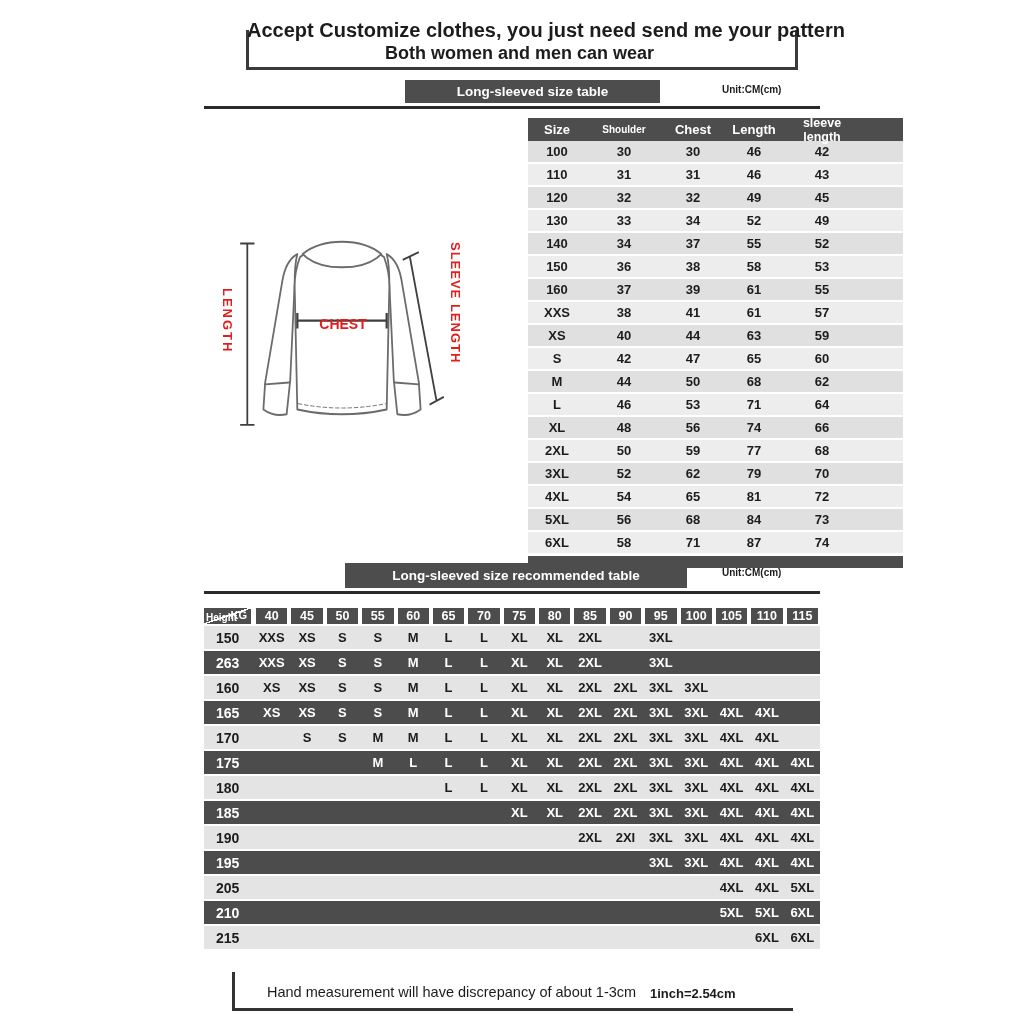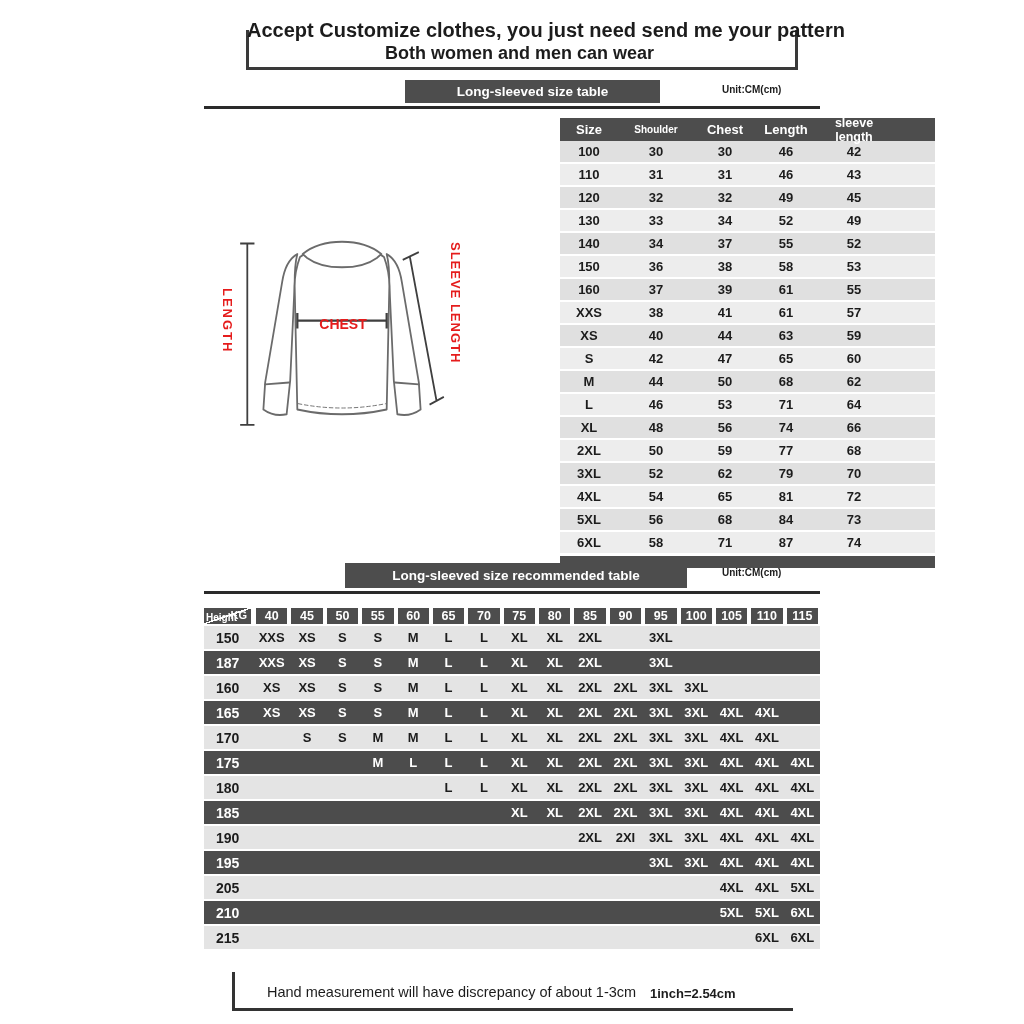--- a/index.html
+++ b/index.html
@@ -16,21 +16,21 @@
   .banner1{left:385px;top:80px;width:255px;height:23px;font-size:13.5px;margin-left:20px;}
   .banner2{left:345px;top:563px;width:342px;height:25px;font-size:13.5px;}
   .unit{font-weight:bold;font-size:10px;}
   .unit1{left:722px;top:84px;}
   .unit2{left:722px;top:567px;}
   .rule{background:#2a2a2a;height:3px;width:616px;left:204px;}
   .rule1{top:106px;}
   .rule2{top:591px;}
 
   
-  .size-table{left:512px;top:118px;width:375px;padding-left:48px;}
+  .size-table{left:480px;top:118px;width:375px;padding-left:48px;}
   .st-header{display:flex;background:#4d4d4d;color:#fff;height:23px;align-items:center;}
   .st-h{text-align:center;font-weight:bold;}
   .w0{width:58px;} .w1{width:76px;} .w2{width:62px;} .w3{width:60px;} .w4{width:76px;}
   .st-h.w0,.st-h.w2,.st-h.w3{font-size:13px;}
   .st-h.w1{font-size:10px;}
   .st-h.w4{font-size:12.5px;}
   .st-row{display:flex;height:21px;align-items:center;background:#e0e0e0;border-bottom:2px solid #ffffff;}
   .st-row.alt{background:#ededed;}
   .st-cell{text-align:center;font-weight:bold;font-size:13px;}
   .st-bottom{height:12px;background:#4d4d4d;margin-top:1px;}
@@ -273,21 +273,21 @@
         <span class="mx-cell">XL</span>
         <span class="mx-cell">2XL</span>
         <span class="mx-cell"></span>
         <span class="mx-cell">3XL</span>
         <span class="mx-cell"></span>
         <span class="mx-cell"></span>
         <span class="mx-cell"></span>
         <span class="mx-cell"></span>
       </div>
       <div class="mx-row dark">
-        <span class="mx-label">187</span>
+        <span class="mx-label">263</span>
         <span class="mx-cell">XXS</span>
         <span class="mx-cell">XS</span>
         <span class="mx-cell">S</span>
         <span class="mx-cell">S</span>
         <span class="mx-cell">M</span>
         <span class="mx-cell">L</span>
         <span class="mx-cell">L</span>
         <span class="mx-cell">XL</span>
         <span class="mx-cell">XL</span>
         <span class="mx-cell">2XL</span>

